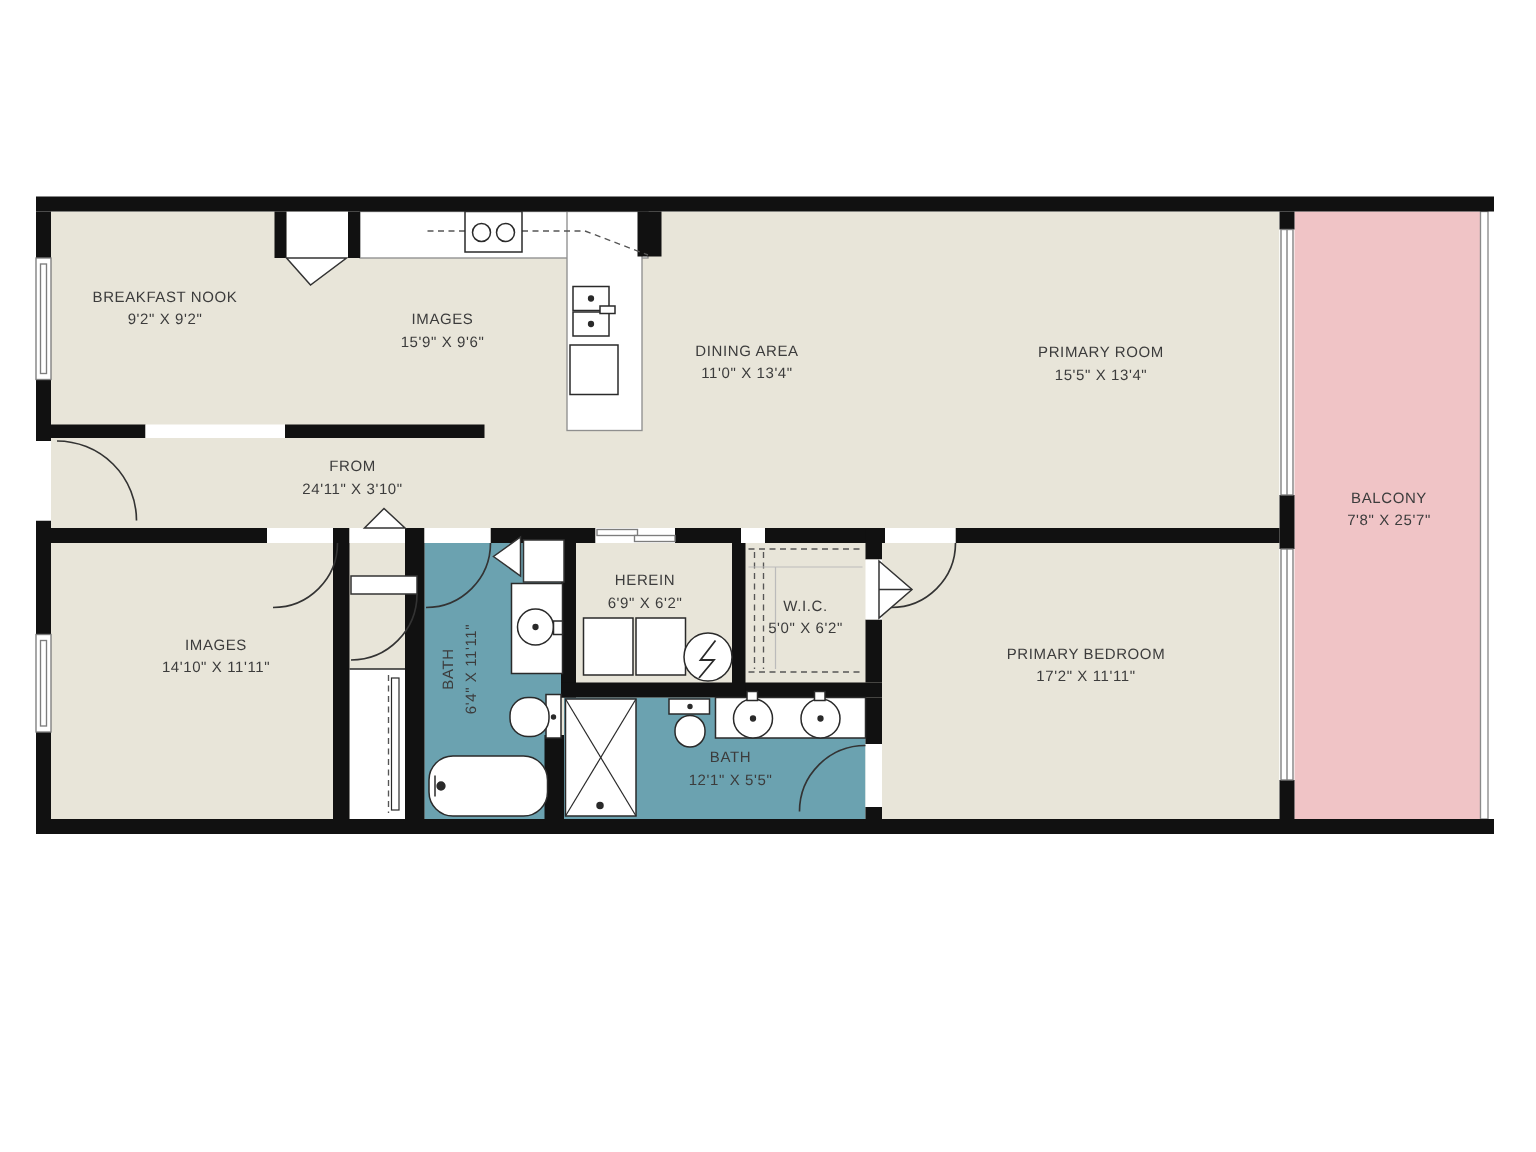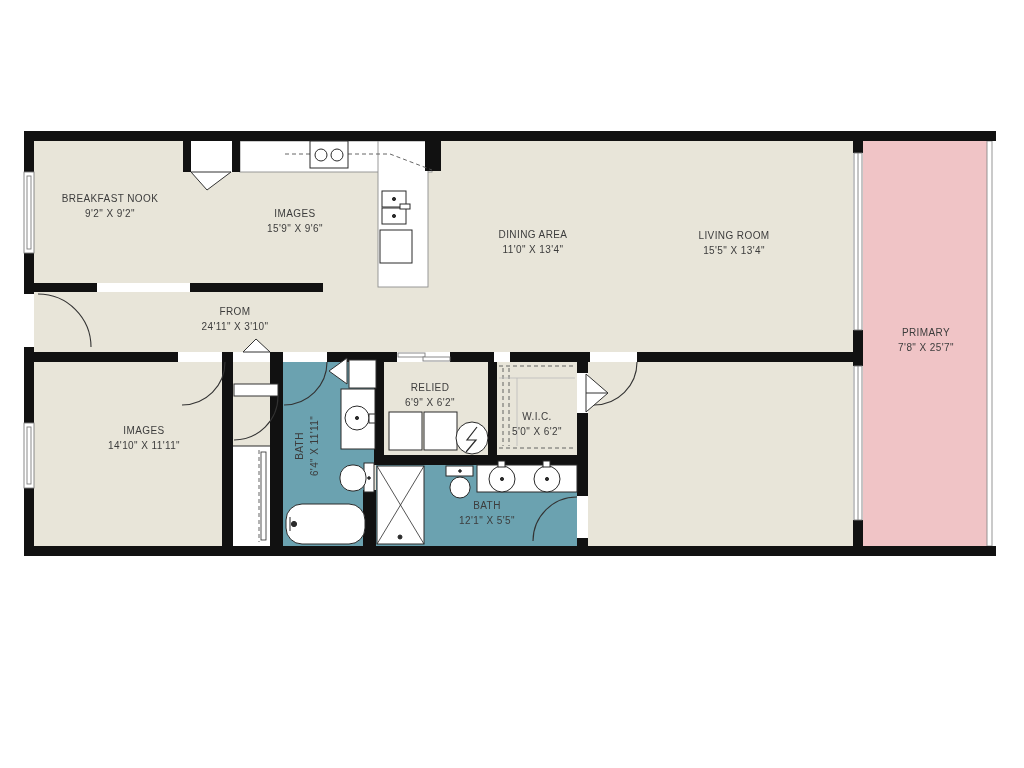--- a/index.html
+++ b/index.html
@@ -210,55 +210,59 @@
 </svg>
 
 <div class="rlabel" style="left:110px;top:206px">
   <span class="rname">BREAKFAST NOOK</span>
   <span class="rdims">9'2" X 9'2"</span>
 </div>
 <div class="rlabel" style="left:295px;top:221px">
   <span class="rname">IMAGES</span>
   <span class="rdims">15'9" X 9'6"</span>
 </div>
-<div class="rlabel" style="left:533px;top:242px">
+<div class="rlabel" style="left:498px;top:242px">
   <span class="rname">DINING AREA</span>
   <span class="rdims">11'0" X 13'4"</span>
 </div>
 <div class="rlabel" style="left:734px;top:243px">
-  <span class="rname">LIVING ROOM</span>
+  <span class="rname">PRIMARY ROOM</span>
   <span class="rdims">15'5" X 13'4"</span>
 </div>
 <div class="rlabel" style="left:235px;top:319px">
   <span class="rname">FROM</span>
   <span class="rdims">24'11" X 3'10"</span>
 </div>
 <div class="rlabel" style="left:926px;top:340px">
-  <span class="rname">PRIMARY</span>
+  <span class="rname">BALCONY</span>
   <span class="rdims">7'8" X 25'7"</span>
 </div>
 <div class="rlabel" style="left:144px;top:438px">
   <span class="rname">IMAGES</span>
   <span class="rdims">14'10" X 11'11"</span>
 </div>
 <div class="rlabel vert" style="left:307px;top:446px">
   <span class="rname">BATH</span>
   <span class="rdims">6'4" X 11'11"</span>
 </div>
 <div class="rlabel" style="left:430px;top:395px">
-  <span class="rname">RELIED</span>
+  <span class="rname">HEREIN</span>
   <span class="rdims">6'9" X 6'2"</span>
 </div>
-<div class="rlabel" style="left:537px;top:424px">
+<div class="rlabel" style="left:537px;top:412px">
   <span class="rname">W.I.C.</span>
   <span class="rdims">5'0" X 6'2"</span>
 </div>
 <div class="rlabel" style="left:487px;top:513px">
   <span class="rname">BATH</span>
   <span class="rdims">12'1" X 5'5"</span>
+</div>
+<div class="rlabel" style="left:724px;top:444px">
+  <span class="rname">PRIMARY BEDROOM</span>
+  <span class="rdims">17'2" X 11'11"</span>
 </div>
 
 <div id="watermark">©2026 Space Coast MLS</div>
 <div id="disclaimer">
   <div>ALL IMAGES, DIMENSIONS, AND OTHER INFORMATION CONTAINED HEREIN ARE APPROXIMATE AND FOR ILLUSTRATIVE PURPOSES ONLY, AND SHALL NOT BE RELIED UPON BY ANY PARTY.</div>
   <div>NEXT DOOR PHOTOS MAKES NO REPRESENTATIONS OR WARRANTIES, AND DISCLAIMS ANY AND ALL LIABILITY ARISING FROM USE OF THIS INFORMATION. ALL INFORMATION HEREIN</div>
   <div>SHALL BE SUBJECT TO THE TERMS AND CONDITIONS FOUND AT NEXTDOORPHOTOS.COM/TC.</div>
 </div>
 
 </div>

